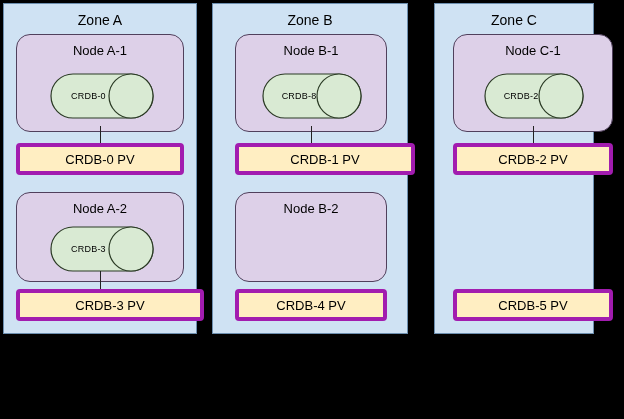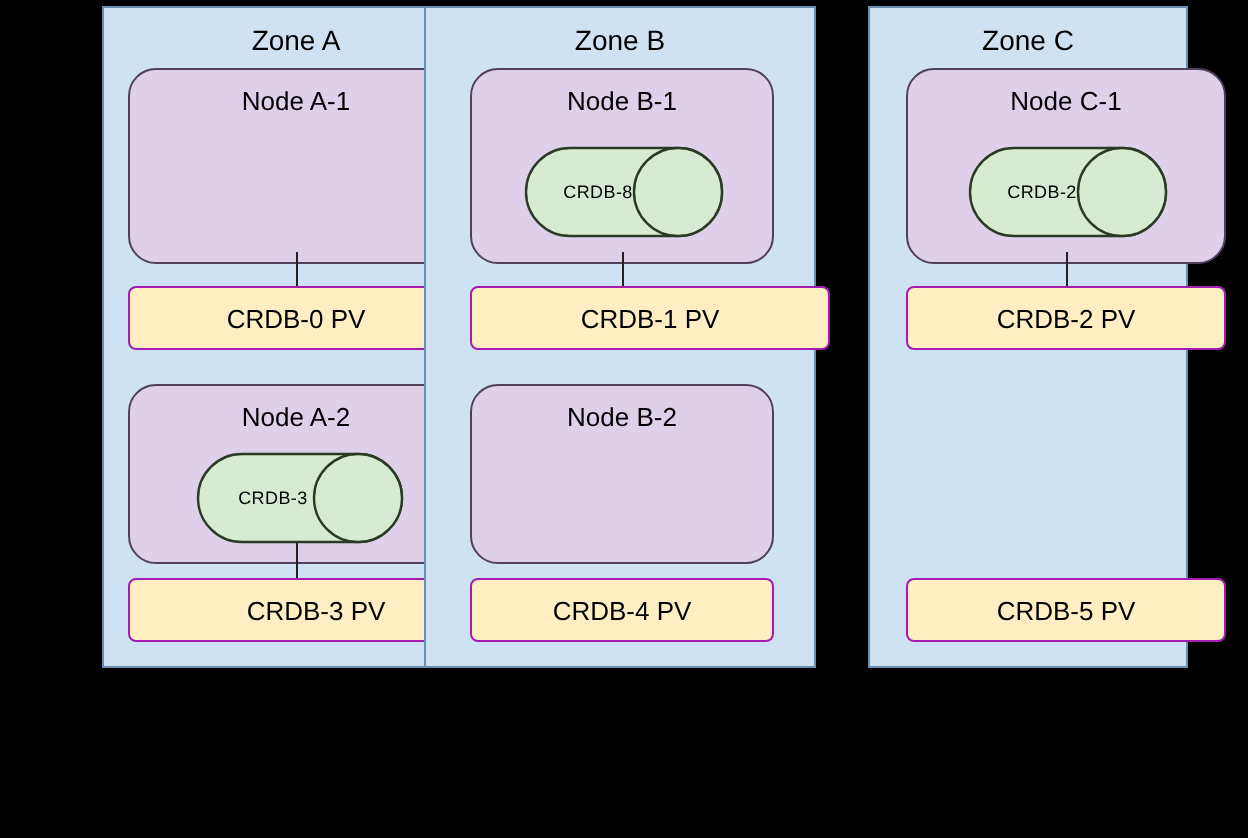--- a/index.html
+++ b/index.html
@@ -20,21 +20,21 @@
     background: #000000;
   }
   .zone {
     position: absolute;
     top: 3px;
     height: 331px;
     background: #cfe2f3;
     border: 1px solid #6d8faf;
     box-sizing: border-box;
   }
-  #zone-a { left: 3px;   width: 194px; margin-left: 48px; }
+  #zone-a { left: 3px;   width: 194px; }
   #zone-b { left: 212px; width: 196px; }
   #zone-c { left: 434px; width: 160px; }
 
   .zone-title {
     position: absolute;
     top: 8px;
     left: 0;
     right: 0;
     text-align: center;
     font-size: 14px;
@@ -56,21 +56,21 @@
     right: 0;
     text-align: center;
     font-size: 13px;
     color: #000000;
     line-height: 15px;
   }
 
   .pv {
     position: absolute;
     background: #ffeec2;
-    border: 1px solid #a21caf;
+    border: 4px solid #a21caf;
     border-radius: 4px;
     box-sizing: border-box;
     display: flex;
     align-items: center;
     justify-content: center;
     font-size: 13px;
     color: #000000;
   }
 
   .connector {
@@ -99,20 +99,27 @@
 </head>
 <body>
 
 <div id="canvas">
 
   <div class="zone" id="zone-a">
     <div class="zone-title">Zone A</div>
 
     <div class="node" style="left:12px; top:30px; width:168px; height:98px;">
       <div class="node-title">Node A-1</div>
+      <div class="cyl" style="left:33px; top:38px; width:104px; height:46px;">
+        <svg width="104" height="46" viewBox="0 0 104 46">
+          <path d="M23,1 H81 A22,22 0 0 1 81,45 H23 A22,22 0 0 1 23,1 Z" fill="#d9ead3" stroke="#2a3a24" stroke-width="1.2"></path>
+          <circle cx="81" cy="23" r="22" fill="#d9ead3" stroke="#2a3a24" stroke-width="1.2"></circle>
+        </svg>
+        <div class="cyl-label">CRDB-0</div>
+      </div>
     </div>
     <div class="connector" style="left:96px; top:122px; height:18px;"></div>
     <div class="pv" style="left:12px; top:139px; width:168px; height:32px;">
       <span>CRDB-0 PV</span>
     </div>
 
     <div class="node" style="left:12px; top:188px; width:168px; height:90px;padding-left:22px;">
       <div class="node-title">Node A-2</div>
       <div class="cyl" style="left:33px; top:33px; width:104px; height:46px;">
         <svg width="104" height="46" viewBox="0 0 104 46">

